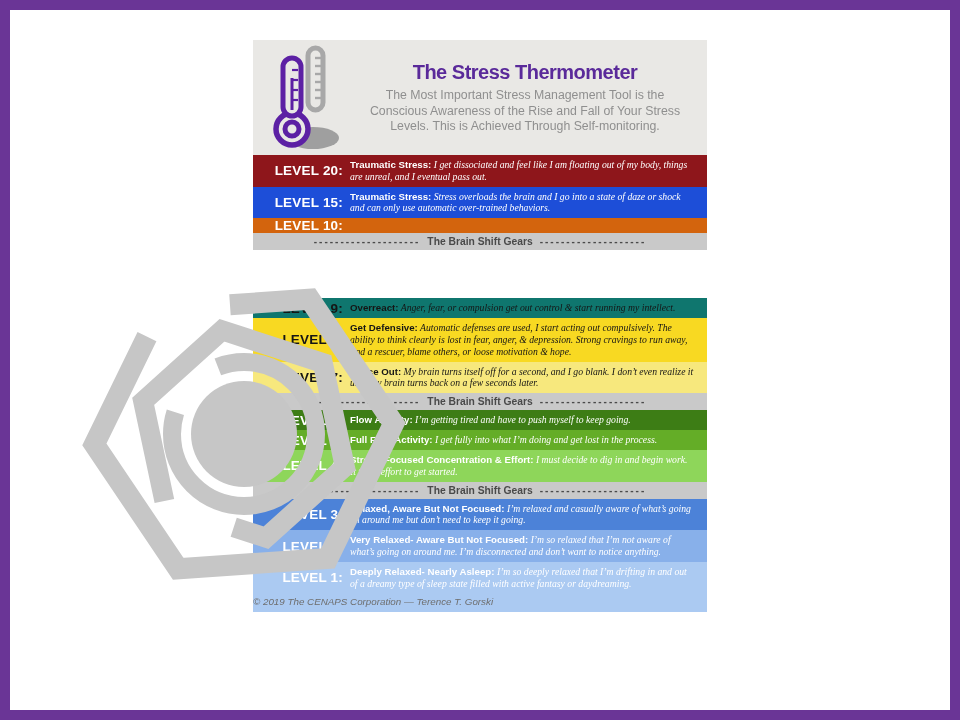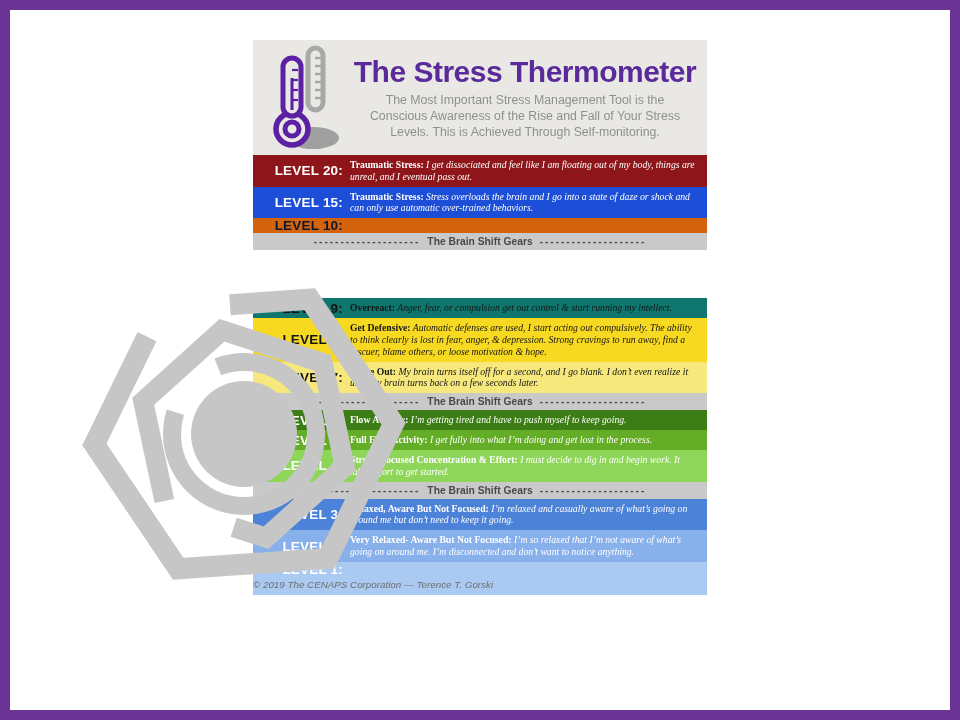--- a/index.html
+++ b/index.html
@@ -13,37 +13,37 @@
     background:#ffffff;
   }
   
   .header{
     background:#e9e8e5;height:115px;box-sizing:border-box;
     display:flex;align-items:center;padding:4px 6px 6px 8px;
   }
   .therm{flex:none;width:88px;height:106px;}
   .htext{flex:1;text-align:center;min-width:0;}
   .title{
-    font-size:30px;font-weight:bold;letter-spacing:-0.5px;
+    font-size:20px;font-weight:bold;letter-spacing:-0.5px;
     color:#5a2a9a;line-height:1.05;margin-top:8px;
   }
   .subtitle{
     font-size:12.3px;color:#8f8f8f;line-height:1.3;margin:5px auto 4px;
     max-width:330px;
   }
   
   .row{display:flex;align-items:center;overflow:hidden;}
   .row .lbl{
     flex:none;width:97px;text-align:right;font-weight:bold;
     font-size:13.5px;letter-spacing:0.2px;padding-right:7px;box-sizing:border-box;
   }
   .row .desc{
     flex:1;font-size:9.7px;line-height:1.22;padding:4px 12px 4px 0;min-width:0;
   }
-  .row .desc b{font-weight:bold;font-style:normal;font-family:Liberation Serif, serif;}
+  .row .desc b{font-weight:bold;font-style:normal;}
   .row .desc i{font-style:italic;font-family:Liberation Serif, serif;}
   .sep{
     background:#c9c9c9;color:#4a4a4a;height:17px;
     display:flex;align-items:center;justify-content:center;gap:7px;
     font-weight:bold;font-size:10.3px;white-space:nowrap;
   }
   .sep .dash{letter-spacing:2px;font-size:10px;}
   
   .footer{
     font-size:9.8px;font-style:italic;color:#6e6e6e;
@@ -101,21 +101,21 @@
 
     <div id="levels">
         <div class="row level" style="background: rgb(142, 22, 27); color: rgb(255, 255, 255);">
           <div class="lbl">LEVEL 20:</div>
           <div class="desc"><b>Traumatic Stress:</b><i> I get dissociated and feel like I am floating out of my body, things are unreal, and I eventual pass out.</i></div>
         </div>
         <div class="row level" style="background: #1d4ed8; color: rgb(255, 255, 255);">
           <div class="lbl">LEVEL 15:</div>
           <div class="desc"><b>Traumatic Stress:</b><i> Stress overloads the brain and I go into a state of daze or shock and can only use automatic over-trained behaviors.</i></div>
         </div>
-        <div class="row level" style="background: rgb(211, 100, 13); color: #0f172a;">
+        <div class="row level" style="background: rgb(211, 100, 13); color: #ffffff;">
           <div class="lbl">LEVEL 10:</div>
         </div>
         <div class="row sep" style="background: rgb(201, 201, 201); color: rgb(74, 74, 74);">
           <span class="dash">--------------------</span>
           <span>The Brain Shift Gears</span>
           <span class="dash">--------------------</span>
         </div>
         <div class="row level" style="background: #0f766e; color: rgb(21, 21, 21); margin-top: 48px;">
           <div class="lbl">LEVEL 9:</div>
           <div class="desc"><b>Overreact:</b><i> Anger, fear, or compulsion get out control &amp; start running my intellect.</i></div>
@@ -153,20 +153,21 @@
         <div class="row level" style="background: rgb(76, 130, 216); color: rgb(255, 255, 255);">
           <div class="lbl">LEVEL 3:</div>
           <div class="desc"><b>Relaxed, Aware But Not Focused:</b><i> I’m relaxed and casually aware of what’s going on around me but don’t need to keep it going.</i></div>
         </div>
         <div class="row level" style="background: rgb(136, 176, 234); color: rgb(255, 255, 255);">
           <div class="lbl">LEVEL 2:</div>
           <div class="desc"><b>Very Relaxed- Aware But Not Focused:</b><i> I’m so relaxed that I’m not aware of what’s going on around me. I’m disconnected and don’t want to notice anything.</i></div>
         </div>
         <div class="row level" style="background: rgb(171, 202, 242); color: rgb(255, 255, 255);">
           <div class="lbl">LEVEL 1:</div>
+          <div class="desc"><b>Deeply Relaxed- Nearly Asleep:</b><i> I’m so deeply relaxed that I’m drifting in and out of a dreamy type of sleep state filled with active fantasy or daydreaming.</i></div>
         </div>
       </div>
 
     <div class="footer" style="background: rgb(171, 202, 242); color: rgb(110, 110, 110);">© 2019 The CENAPS Corporation — Terence T. Gorski</div>
   </div>
 
   <div class="watermark">
     <svg width="336" height="312" viewBox="-168 -156 336 312">
       <g stroke="#c6c6c6" fill="none" stroke-linecap="butt">
         <polygon points="150,0 75,129.9 -75,129.9 -150,0 -75,-129.9 75,-129.9" transform="rotate(-4)" stroke-width="21" stroke-dasharray="800 100" stroke-dashoffset="230"></polygon>

